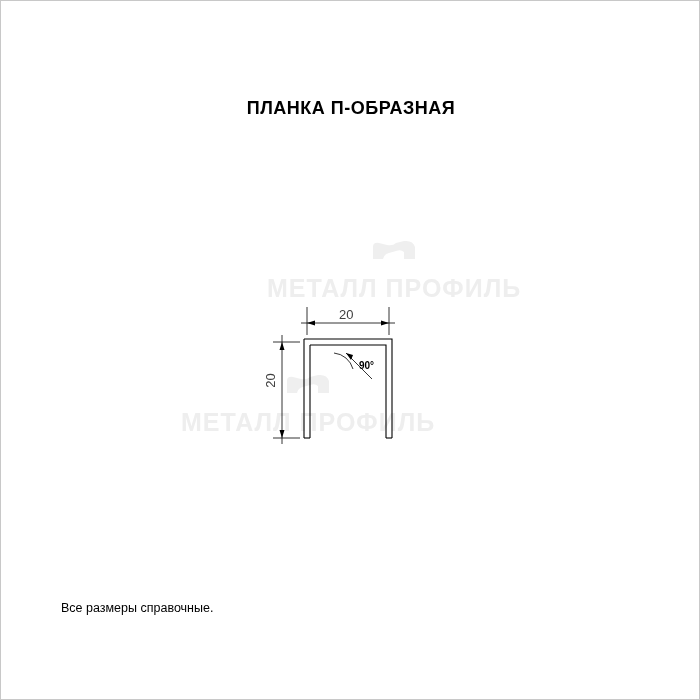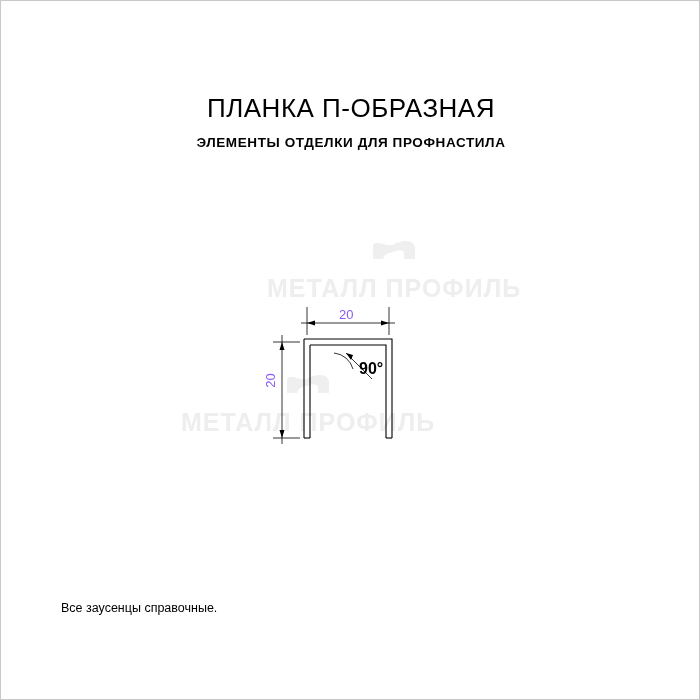--- a/index.html
+++ b/index.html
@@ -24,22 +24,22 @@
 
   
   .header {
     position: absolute;
     top: 92px;
     left: 0;
     width: 700px;
     text-align: center;
   }
   .title-line {
-    font-size: 26px;
-    font-weight: normal;
+    font-size: 18px;
+    font-weight: bold;
     letter-spacing: 0.5px;
     line-height: 31px;
     white-space: nowrap;
   }
   .subtitle {
     margin-top: 11px;
     font-size: 13.5px;
     font-weight: bold;
     letter-spacing: 0.6px;
   }
@@ -69,37 +69,37 @@
   .drawing {
     position: absolute;
     left: 0;
     top: 0;
     width: 700px;
     height: 700px;
   }
   .dim-label {
     position: absolute;
     font-size: 13px;
-    color: #8b5cf6;
+    color: #404040;
   }
   .dim-20-top {
     left: 338px;
     top: 306px;
   }
   .dim-20-left {
     left: 262px;
     top: 372px;
     transform: rotate(-90deg);
     transform-origin: center center;
   }
   .angle-label {
     position: absolute;
     left: 358px;
     top: 359px;
-    font-size: 16px;
+    font-size: 10px;
     font-weight: bold;
     color: #000;
   }
 
   
   .notes {
     position: absolute;
     left: 60px;
     top: 598px;
     font-size: 12.5px;
@@ -107,21 +107,20 @@
     color: #000;
   }
 </style>
 </head>
 <body>
 
 <div class="page">
 
   <div class="header">
     <div class="title-line">ПЛАНКА П-ОБРАЗНАЯ</div>
-    <div class="subtitle">ЭЛЕМЕНТЫ ОТДЕЛКИ ДЛЯ ПРОФНАСТИЛА</div>
   </div>
 
   <div class="wm wm1">
     <span>
       <svg width="46" height="26" viewBox="0 0 46 26">
         <path d="M2 20 L2 8 Q2 3 8 4 L16 6 Q22 7 25 4 L33 2 Q42 1 44 8 L44 20 L33 20 L33 13 Q30 10 25 12 L18 14 Q13 15 12 20 Z" fill="#efefef"></path>
       </svg>
     </span>
     <span class="wm-text">МЕТАЛЛ ПРОФИЛЬ</span>
   </div>
@@ -176,16 +175,16 @@
         <polygon points="345,352 352,354 350,359"></polygon>
       </g>
     </svg>
 
     <div class="dim-label dim-20-top">20</div>
     <div class="dim-label dim-20-left">20</div>
     <div class="angle-label">90°</div>
   </div>
 
   <div class="notes">
-    <div>Все заусенцы справочные.</div>
+    <div>Все размеры справочные.</div>
   </div>
 
 </div>
 
 </body></html>

